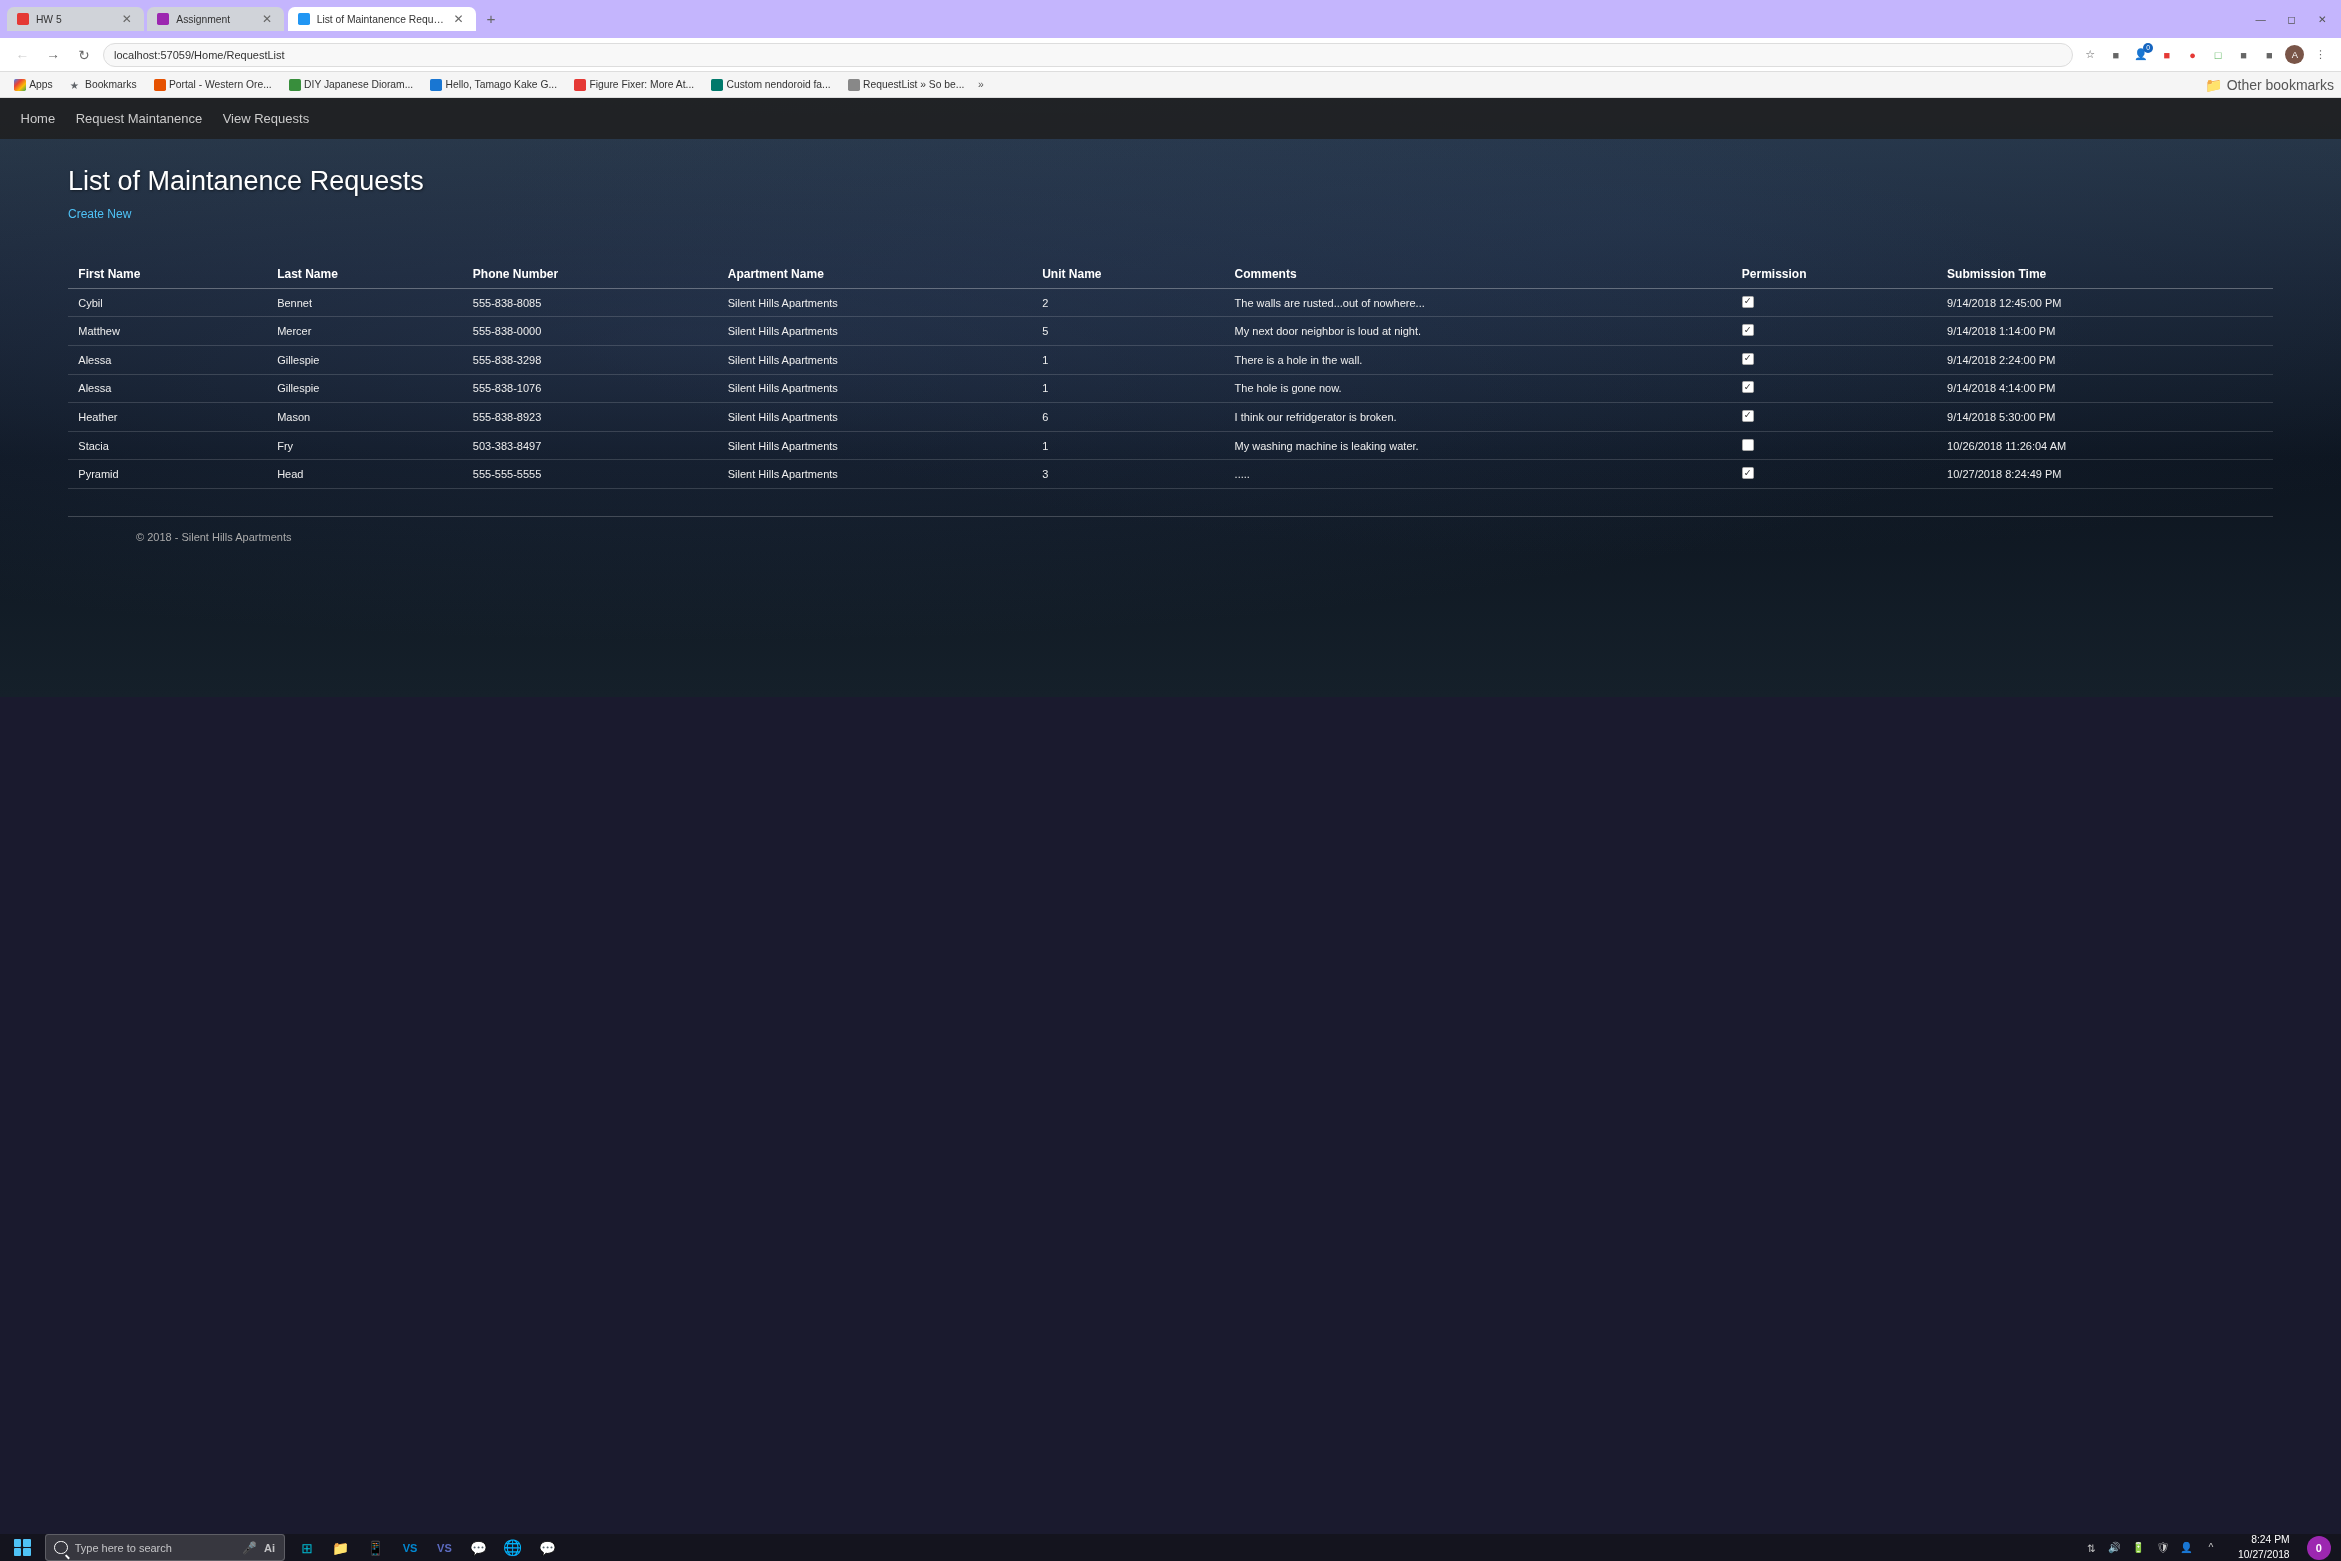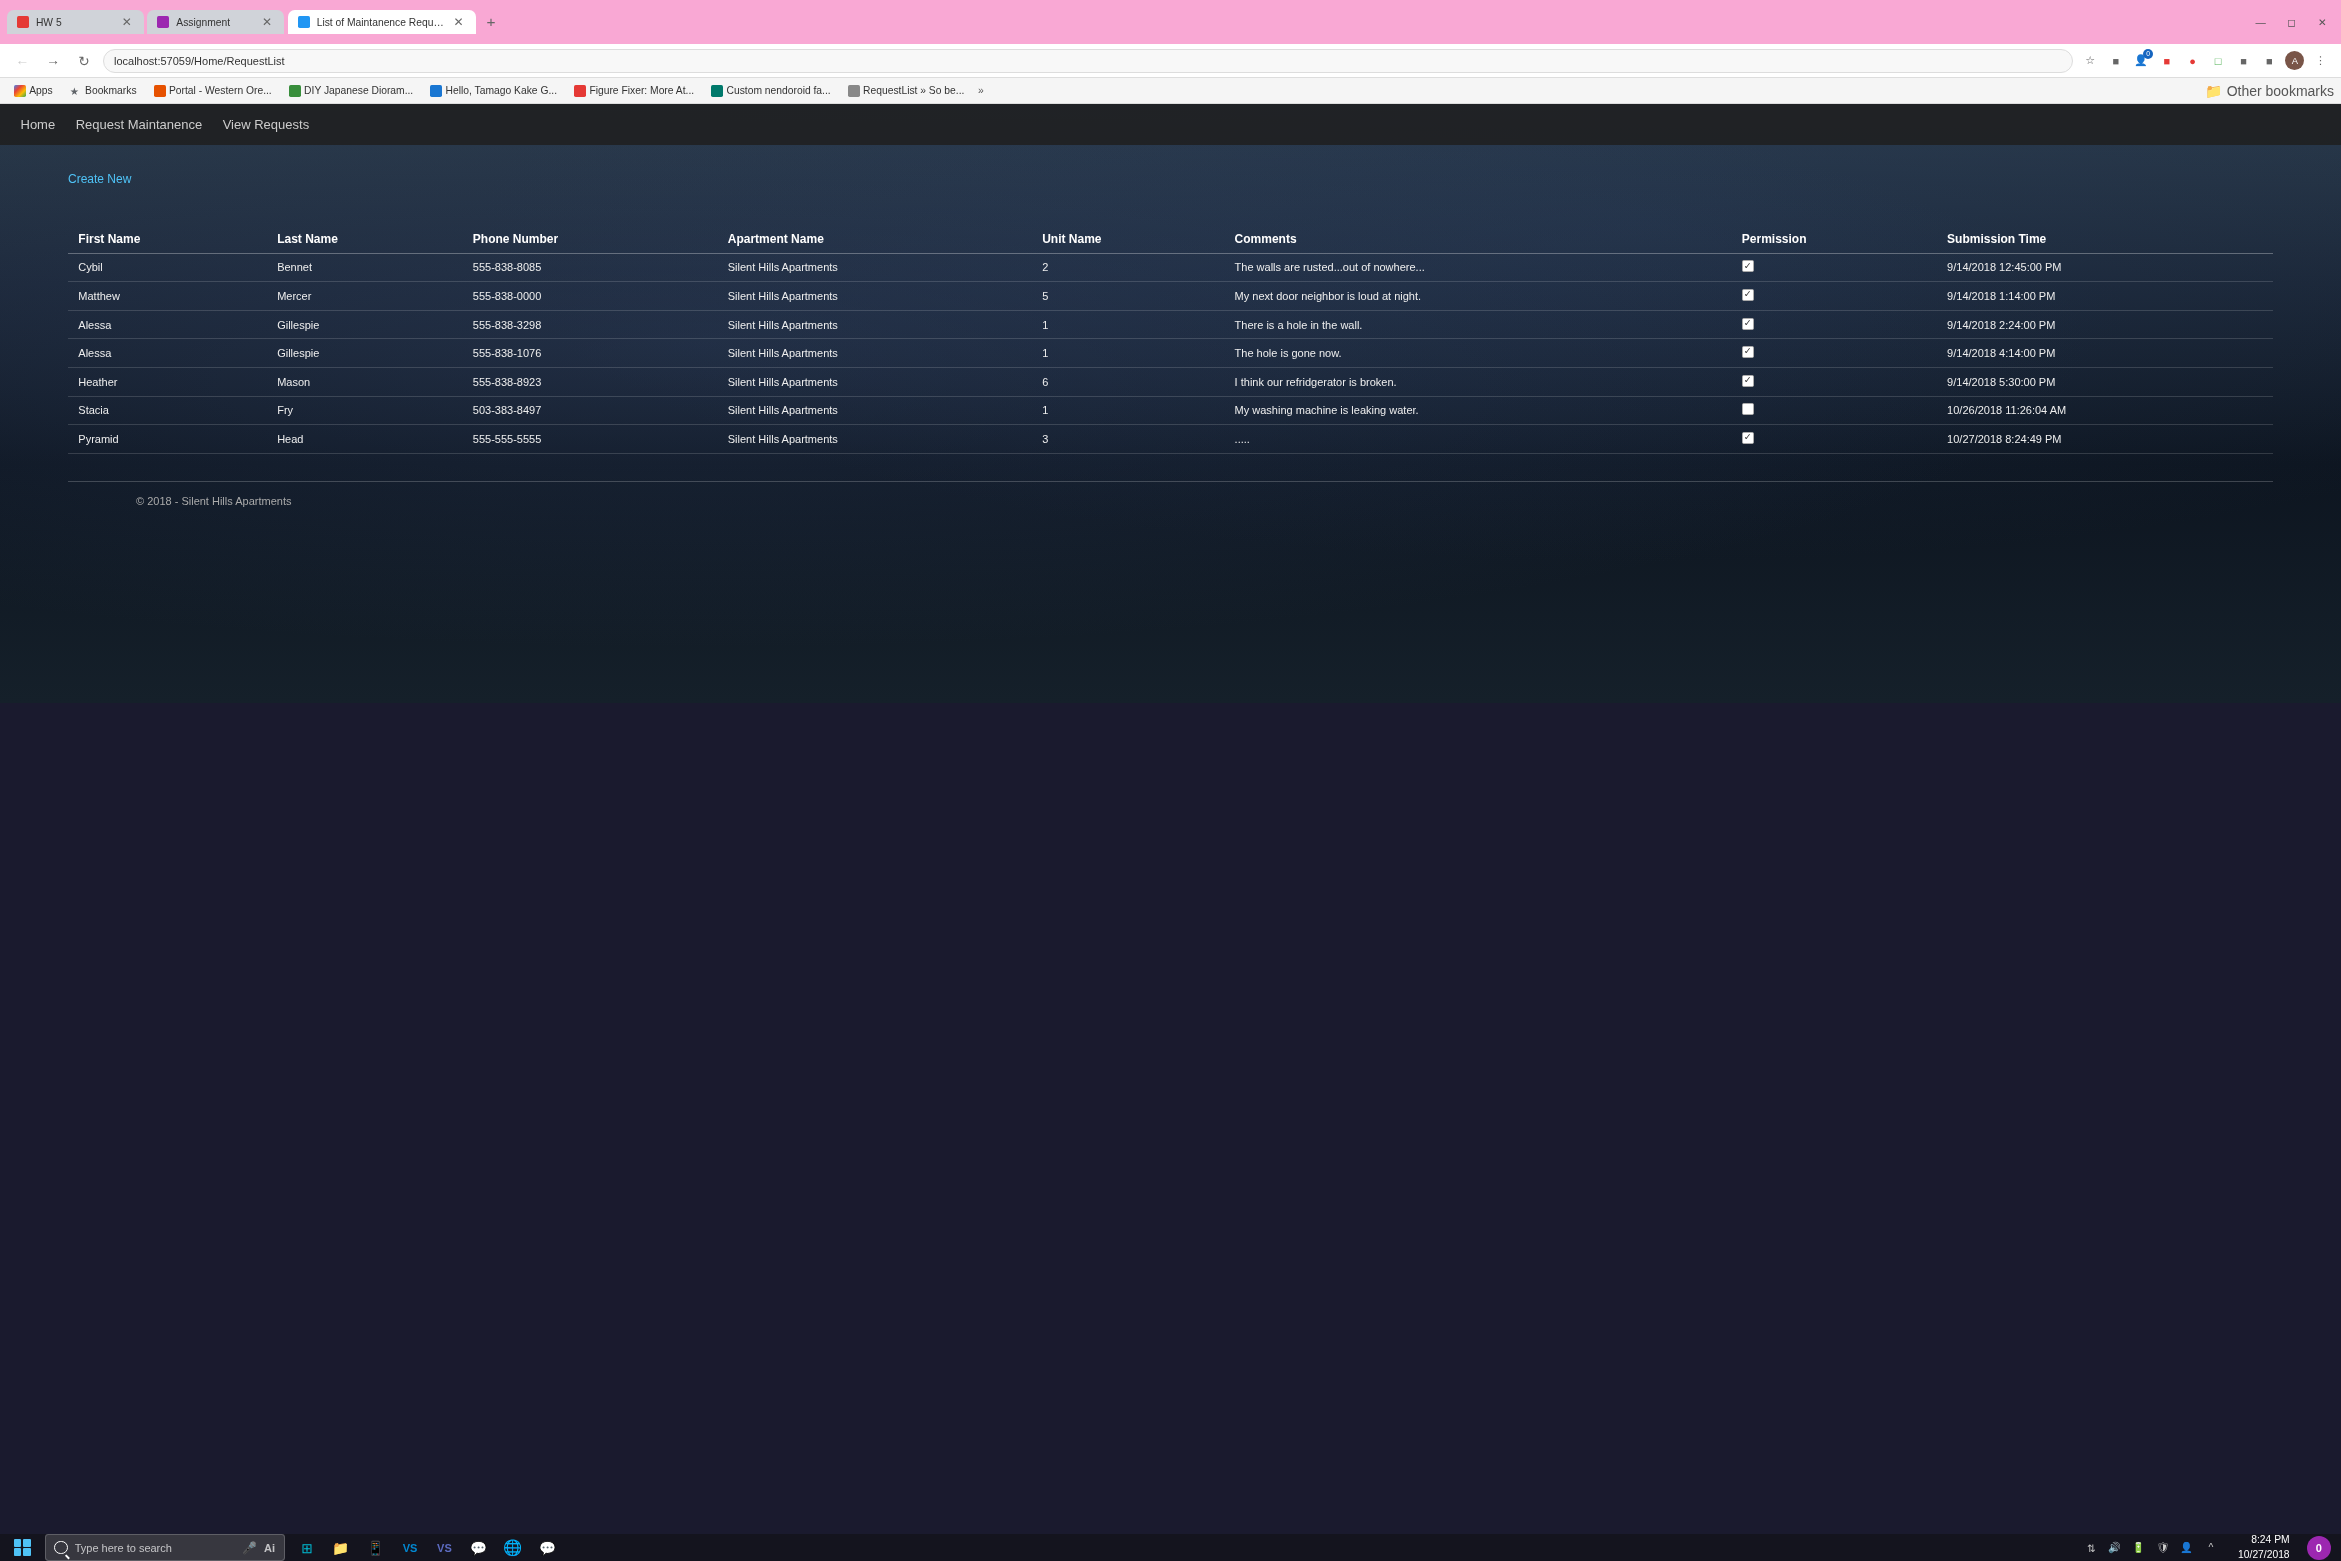--- a/index.html
+++ b/index.html
@@ -3,22 +3,22 @@
   <meta charset="utf-8">
   <style>
     * { margin: 0; padding: 0; box-sizing: border-box; }
     body { font-family: Arial, sans-serif; font-size: 12px; background: #1a1a2e; overflow-x: hidden; }
 
     
     .browser-chrome { background: #f0f0f0; width: 100%; }
 
     
     .title-bar {
-      background: #f9a8d4;
-      height: 44px;
+      background: #c4b5fd;
+      height: 38px;
       display: flex;
       align-items: center;
       padding: 0 6.8px;
       gap: 3.4px;
     }
     .tab {
       display: flex;
       align-items: center;
       height: 24px;
       padding: 0 10.3px;
@@ -459,20 +459,21 @@
 <div class="page-wrapper">
   <div class="page-bg"></div>
 
   <nav class="site-nav">
     <a class="nav-link">Home</a>
     <a class="nav-link">Request Maintanence</a>
     <a class="nav-link">View Requests</a>
   </nav>
 
   <div class="main-content">
+    <h1 class="page-title">List of Maintanence Requests</h1>
     <a class="create-new-link">Create New</a>
 
     <table class="data-table">
       <thead>
         <tr>
           <th>First Name</th>
           <th>Last Name</th>
           <th>Phone Number</th>
           <th>Apartment Name</th>
           <th>Unit Name</th>

